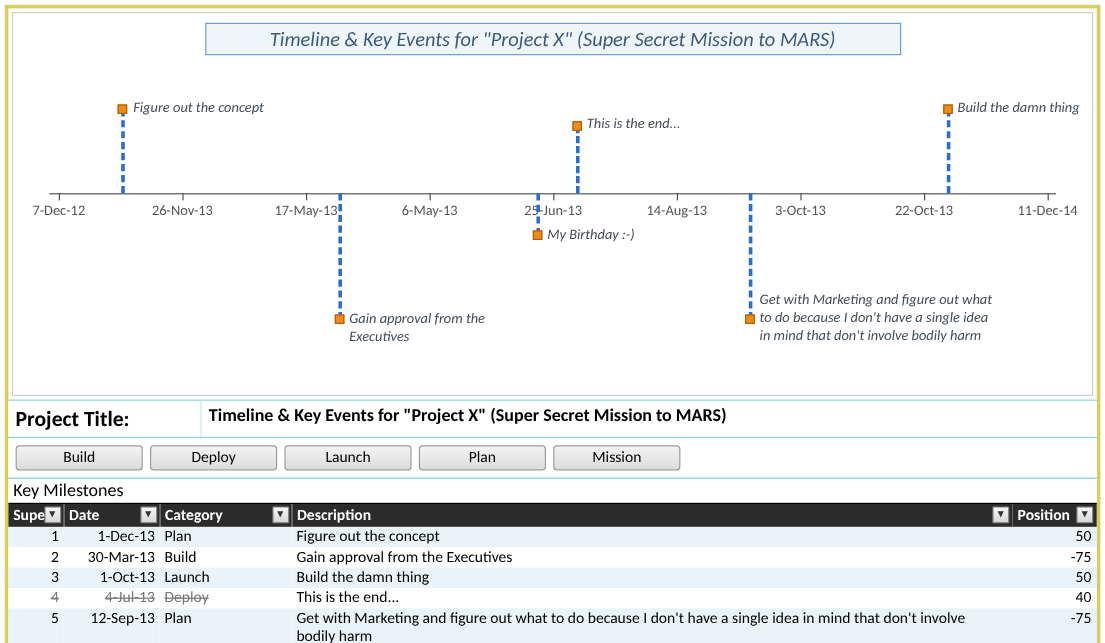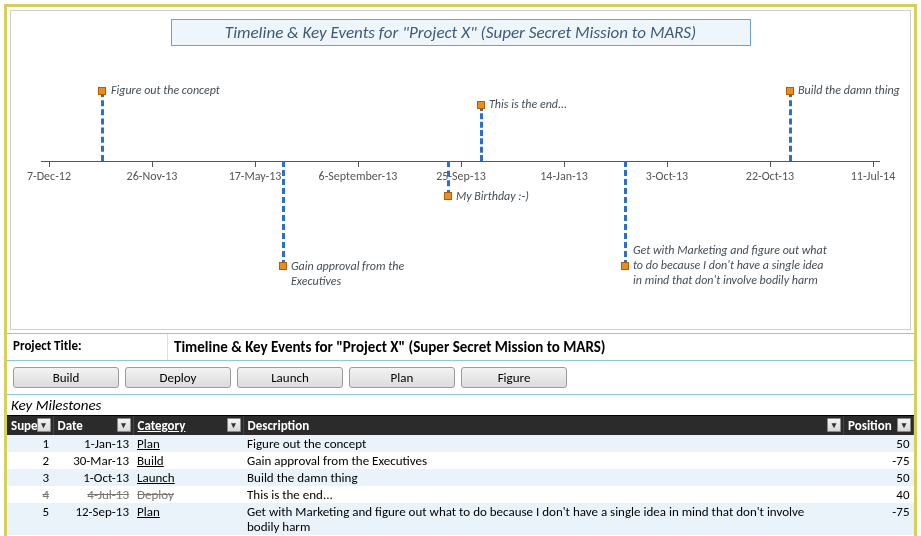--- a/index.html
+++ b/index.html
@@ -80,21 +80,21 @@
   }
   
   .grid-row {
     display: flex;
     border-top: 1px solid #7ecfd6;
     border-bottom: 1px solid #7ecfd6;
   }
   .label-cell {
     width: 160px;
     font-weight: bold;
-    font-size: 13px;
+    font-size: 18px;
     padding: 4px 6px;
     background: #fff;
   }
   .title-cell {
     flex: 1;
     font-weight: bold;
     font-size: 15px;
     padding: 4px 6px;
     border-left: 1px solid #c9e9ec;
     background: #fff;
@@ -109,21 +109,20 @@
     width: 106px;
     padding: 2px 10px;
     font-size: 13px;
     background: linear-gradient(#f3f3f3, #dcdcdc);
     border: 1px solid #9a9a9a;
     border-radius: 3px;
     cursor: pointer;
     text-align: center;
   }
   .section-title {
-    font-style: italic;
     font-size: 15px;
     padding: 1px 6px 1px 4px;
     border-top: 1px solid #7ecfd6;
     border-bottom: 1px solid #000;
     background: #fff;
   }
   table.milestones {
     width: 100%;
     border-collapse: collapse;
     font-size: 13px;
@@ -151,21 +150,21 @@
   }
   table.milestones td {
     padding: 1px 4px;
     border-bottom: 0;
     vertical-align: top;
   }
   tr.band-a { background: #eaf3fa; }
   tr.band-b { background: #ffffff; }
   .col-item { width: 46px; text-align: right; }
   .col-date { width: 80px; text-align: right; }
-  .col-cat  { width: 110px; text-decoration: underline; }
+  .col-cat  { width: 110px; }
   .col-desc {  }
   .col-pos  { width: 70px; text-align: right; }
   .strike { text-decoration: line-through; color:#777; }
 </style>
 </head>
 <body>
 
 <div class="sheet">
 
   <div class="chart-wrap">
@@ -173,31 +172,31 @@
 
     <div class="axis-line"></div>
 
     <div class="tick" style="left:38px"></div>
       <div class="tick-label" style="left:38px">7-Dec-12</div>
     <div class="tick" style="left:141px"></div>
       <div class="tick-label" style="left:141px">26-Nov-13</div>
     <div class="tick" style="left:244px"></div>
       <div class="tick-label" style="left:244px">17-May-13</div>
     <div class="tick" style="left:347px"></div>
-      <div class="tick-label" style="left:347px">6-September-13</div>
+      <div class="tick-label" style="left:347px">6-May-13</div>
     <div class="tick" style="left:450px"></div>
-      <div class="tick-label" style="left:450px">25-Sep-13</div>
+      <div class="tick-label" style="left:450px">25-Jun-13</div>
     <div class="tick" style="left:553px"></div>
-      <div class="tick-label" style="left:553px">14-Jan-13</div>
+      <div class="tick-label" style="left:553px">14-Aug-13</div>
     <div class="tick" style="left:656px"></div>
       <div class="tick-label" style="left:656px">3-Oct-13</div>
     <div class="tick" style="left:759px"></div>
       <div class="tick-label" style="left:759px">22-Oct-13</div>
     <div class="tick" style="left:862px"></div>
-      <div class="tick-label" style="left:862px">11-Jul-14</div>
+      <div class="tick-label" style="left:862px">11-Dec-14</div>
 
     <div class="stem" style="left:90px; top:80px; height:70px;"></div>
     <div class="marker" style="left:91px; top:80px;"></div>
     <div class="event-label" style="left:100px; top:72px;">Figure out the concept</div>
 
     <div class="stem" style="left:271px; top:150px; height:105px;"></div>
     <div class="marker" style="left:272px; top:255px;"></div>
     <div class="event-label" style="left:280px; top:248px; width:150px;">Gain approval from the Executives</div>
 
     <div class="stem" style="left:436px; top:150px; height:35px;"></div>
@@ -220,39 +219,39 @@
   <div class="grid-row">
     <div class="label-cell">Project Title:</div>
     <div class="title-cell">Timeline &amp; Key Events for "Project X" (Super Secret Mission to MARS)</div>
   </div>
 
   <div class="button-row">
     <div class="excel-btn">Build</div>
     <div class="excel-btn">Deploy</div>
     <div class="excel-btn">Launch</div>
     <div class="excel-btn">Plan</div>
-    <div class="excel-btn">Figure</div>
+    <div class="excel-btn">Mission</div>
   </div>
 
   <div class="section-title">Key Milestones</div>
 
   <table class="milestones">
     <thead>
       <tr>
         <th class="col-item"><span>Super</span><span class="drop">▾</span></th>
         <th class="col-date"><span>Date</span><span class="drop">▾</span></th>
         <th class="col-cat"><span>Category</span><span class="drop">▾</span></th>
         <th class="col-desc"><span>Description</span><span class="drop">▾</span></th>
         <th class="col-pos"><span>Position</span><span class="drop">▾</span></th>
       </tr>
     </thead>
     <tbody>
       <tr class="band-a">
         <td class="col-item">1</td>
-        <td class="col-date">1-Jan-13</td>
+        <td class="col-date">1-Dec-13</td>
         <td class="col-cat">Plan</td>
         <td class="col-desc">Figure out the concept</td>
         <td class="col-pos">50</td>
       </tr>
       <tr class="band-b">
         <td class="col-item">2</td>
         <td class="col-date">30-Mar-13</td>
         <td class="col-cat">Build</td>
         <td class="col-desc">Gain approval from the Executives</td>
         <td class="col-pos">-75</td>

